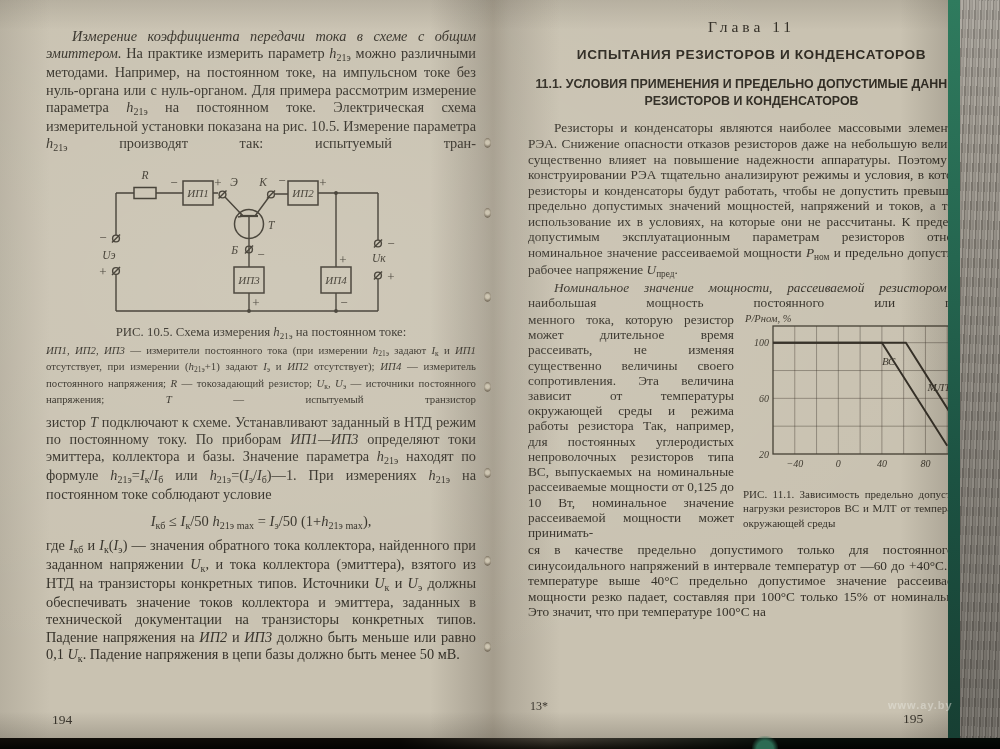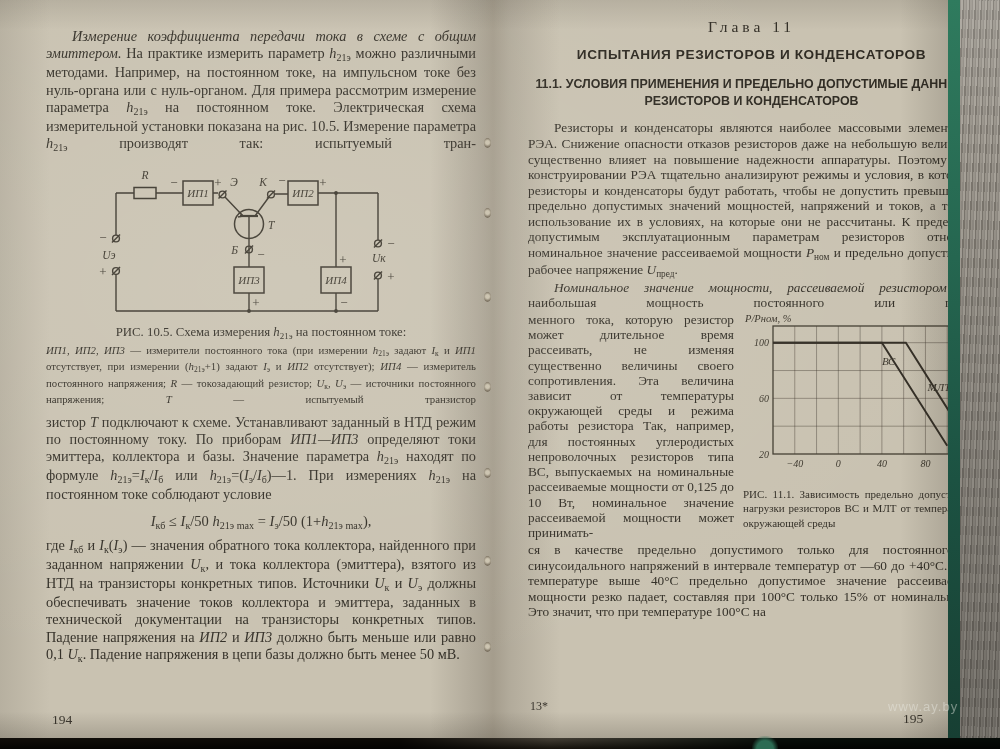--- a/index.html
+++ b/index.html
@@ -67,21 +67,21 @@
   .fore-edge{position:absolute;left:960px;top:0;width:40px;height:749px;z-index:8;pointer-events:none;
     background:
       linear-gradient(180deg, rgba(255,255,255,0.10), rgba(0,0,0,0) 20%, rgba(0,0,0,0.25) 92%),
       repeating-linear-gradient(93deg,#8f8a82 0 1.5px,#a7a299 1.5px 3px,#7b766e 3px 4.5px,#9a958c 4.5px 6px);}
   .bottom-strip{position:absolute;left:0;bottom:0;width:1000px;height:11px;z-index:9;pointer-events:none;
     background:linear-gradient(90deg,#3e382d 0,#2b261d 40%,#22403414 55%,#1d3a2f 78%,#132a21 100%),
                linear-gradient(180deg,#4a443a,#17130d);background-blend-mode:multiply;}
   .gutter-green{position:absolute;left:752px;bottom:0;width:26px;height:13px;z-index:10;
     background:radial-gradient(circle at 50% 100%, #2c6b53 0 45%, rgba(0,0,0,0) 75%);pointer-events:none;}
   .watermark{position:absolute;left:888px;top:699px;z-index:11;font-family:"Liberation Sans","DejaVu Sans",sans-serif;
-    font-size:13px;letter-spacing:1px;color:rgba(235,235,228,0.45);pointer-events:none;}
+    font-size:11px;letter-spacing:1px;color:rgba(235,235,228,0.45);pointer-events:none;font-weight:bold;}
 </style>
 </head>
 <body>
 
 <div class="photo">
 
   <div class="page page-left">
     <p class="body ind cont"><span class="r-i">Измерение коэффициента передачи тока в схеме с общим эмиттером.</span><span> На практике измерить параметр </span><span class="r-i">h</span><span class="r-sub">21э</span><span> можно различными методами. Например, на постоянном токе, на импульсном токе без нуль-органа или с нуль-органом. Для примера рассмотрим измерение параметра </span><span class="r-i">h</span><span class="r-sub">21э</span><span> на постоянном токе. Электрическая схема измерительной установки показана на рис. 10.5. Измерение параметра </span><span class="r-i">h</span><span class="r-sub">21э</span><span> производят так: испытуемый тран-</span></p>
 
     <figure class="circuit-fig">

